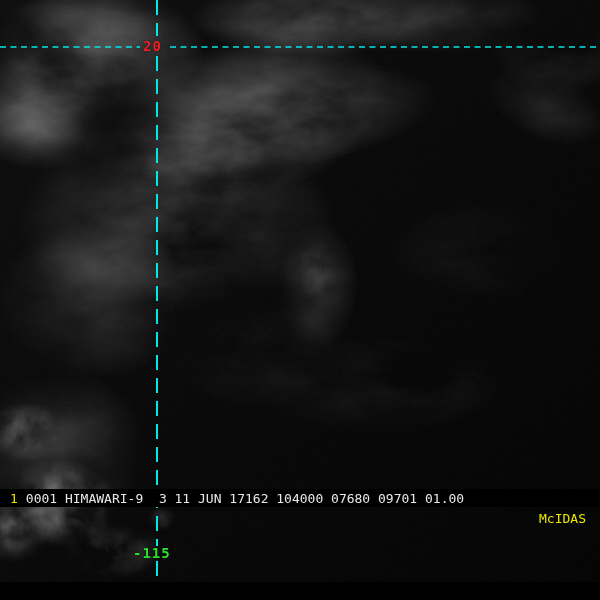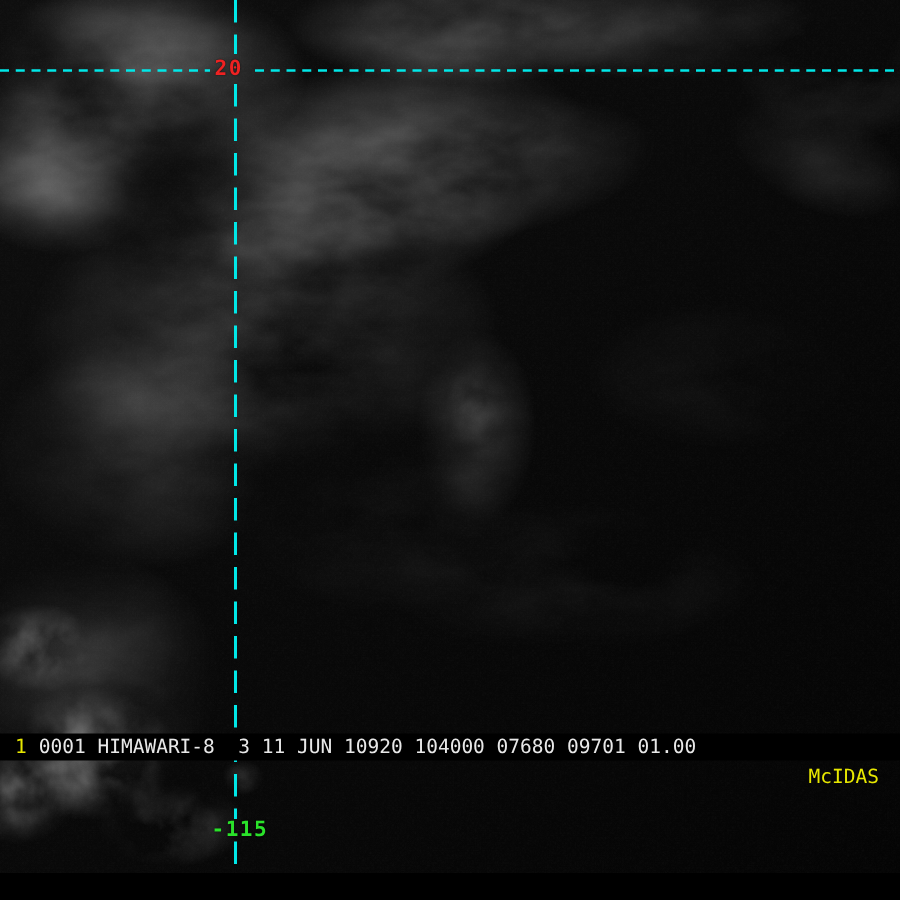--- a/index.html
+++ b/index.html
@@ -30,21 +30,21 @@
     letter-spacing: 1px;
     line-height: 13px;
     text-shadow: 0 0 1px rgba(0,0,0,0.8);
   }
   .lat-label {
     left: 143px;
     top: 40px;
     color: #ee2222;
   }
   .lon-label {
-    left: 141px;
+    left: 133px;
     top: 547px;
     color: #2ae22a;
   }
   .status-bar {
     position: absolute;
     left: 0;
     bottom: 0;
     width: 600px;
     height: 18px;
     background: #000;
@@ -150,18 +150,18 @@
     </g>
   </svg>
 
   <span class="grid-label lat-label">20</span>
 
   <span class="grid-label lon-label">-115</span>
 
   <div class="status-bar">
     <div class="status-left">
       <span class="frame-number">1</span>
-      <span class="image-info">0001 HIMAWARI-8  3 11 JUN 10920 104000 07680 09701 01.00</span>
+      <span class="image-info">0001 HIMAWARI-9  3 11 JUN 17162 104000 07680 09701 01.00</span>
     </div>
     <span class="brand">McIDAS</span>
   </div>
 
 </div>
 
 </body></html>

